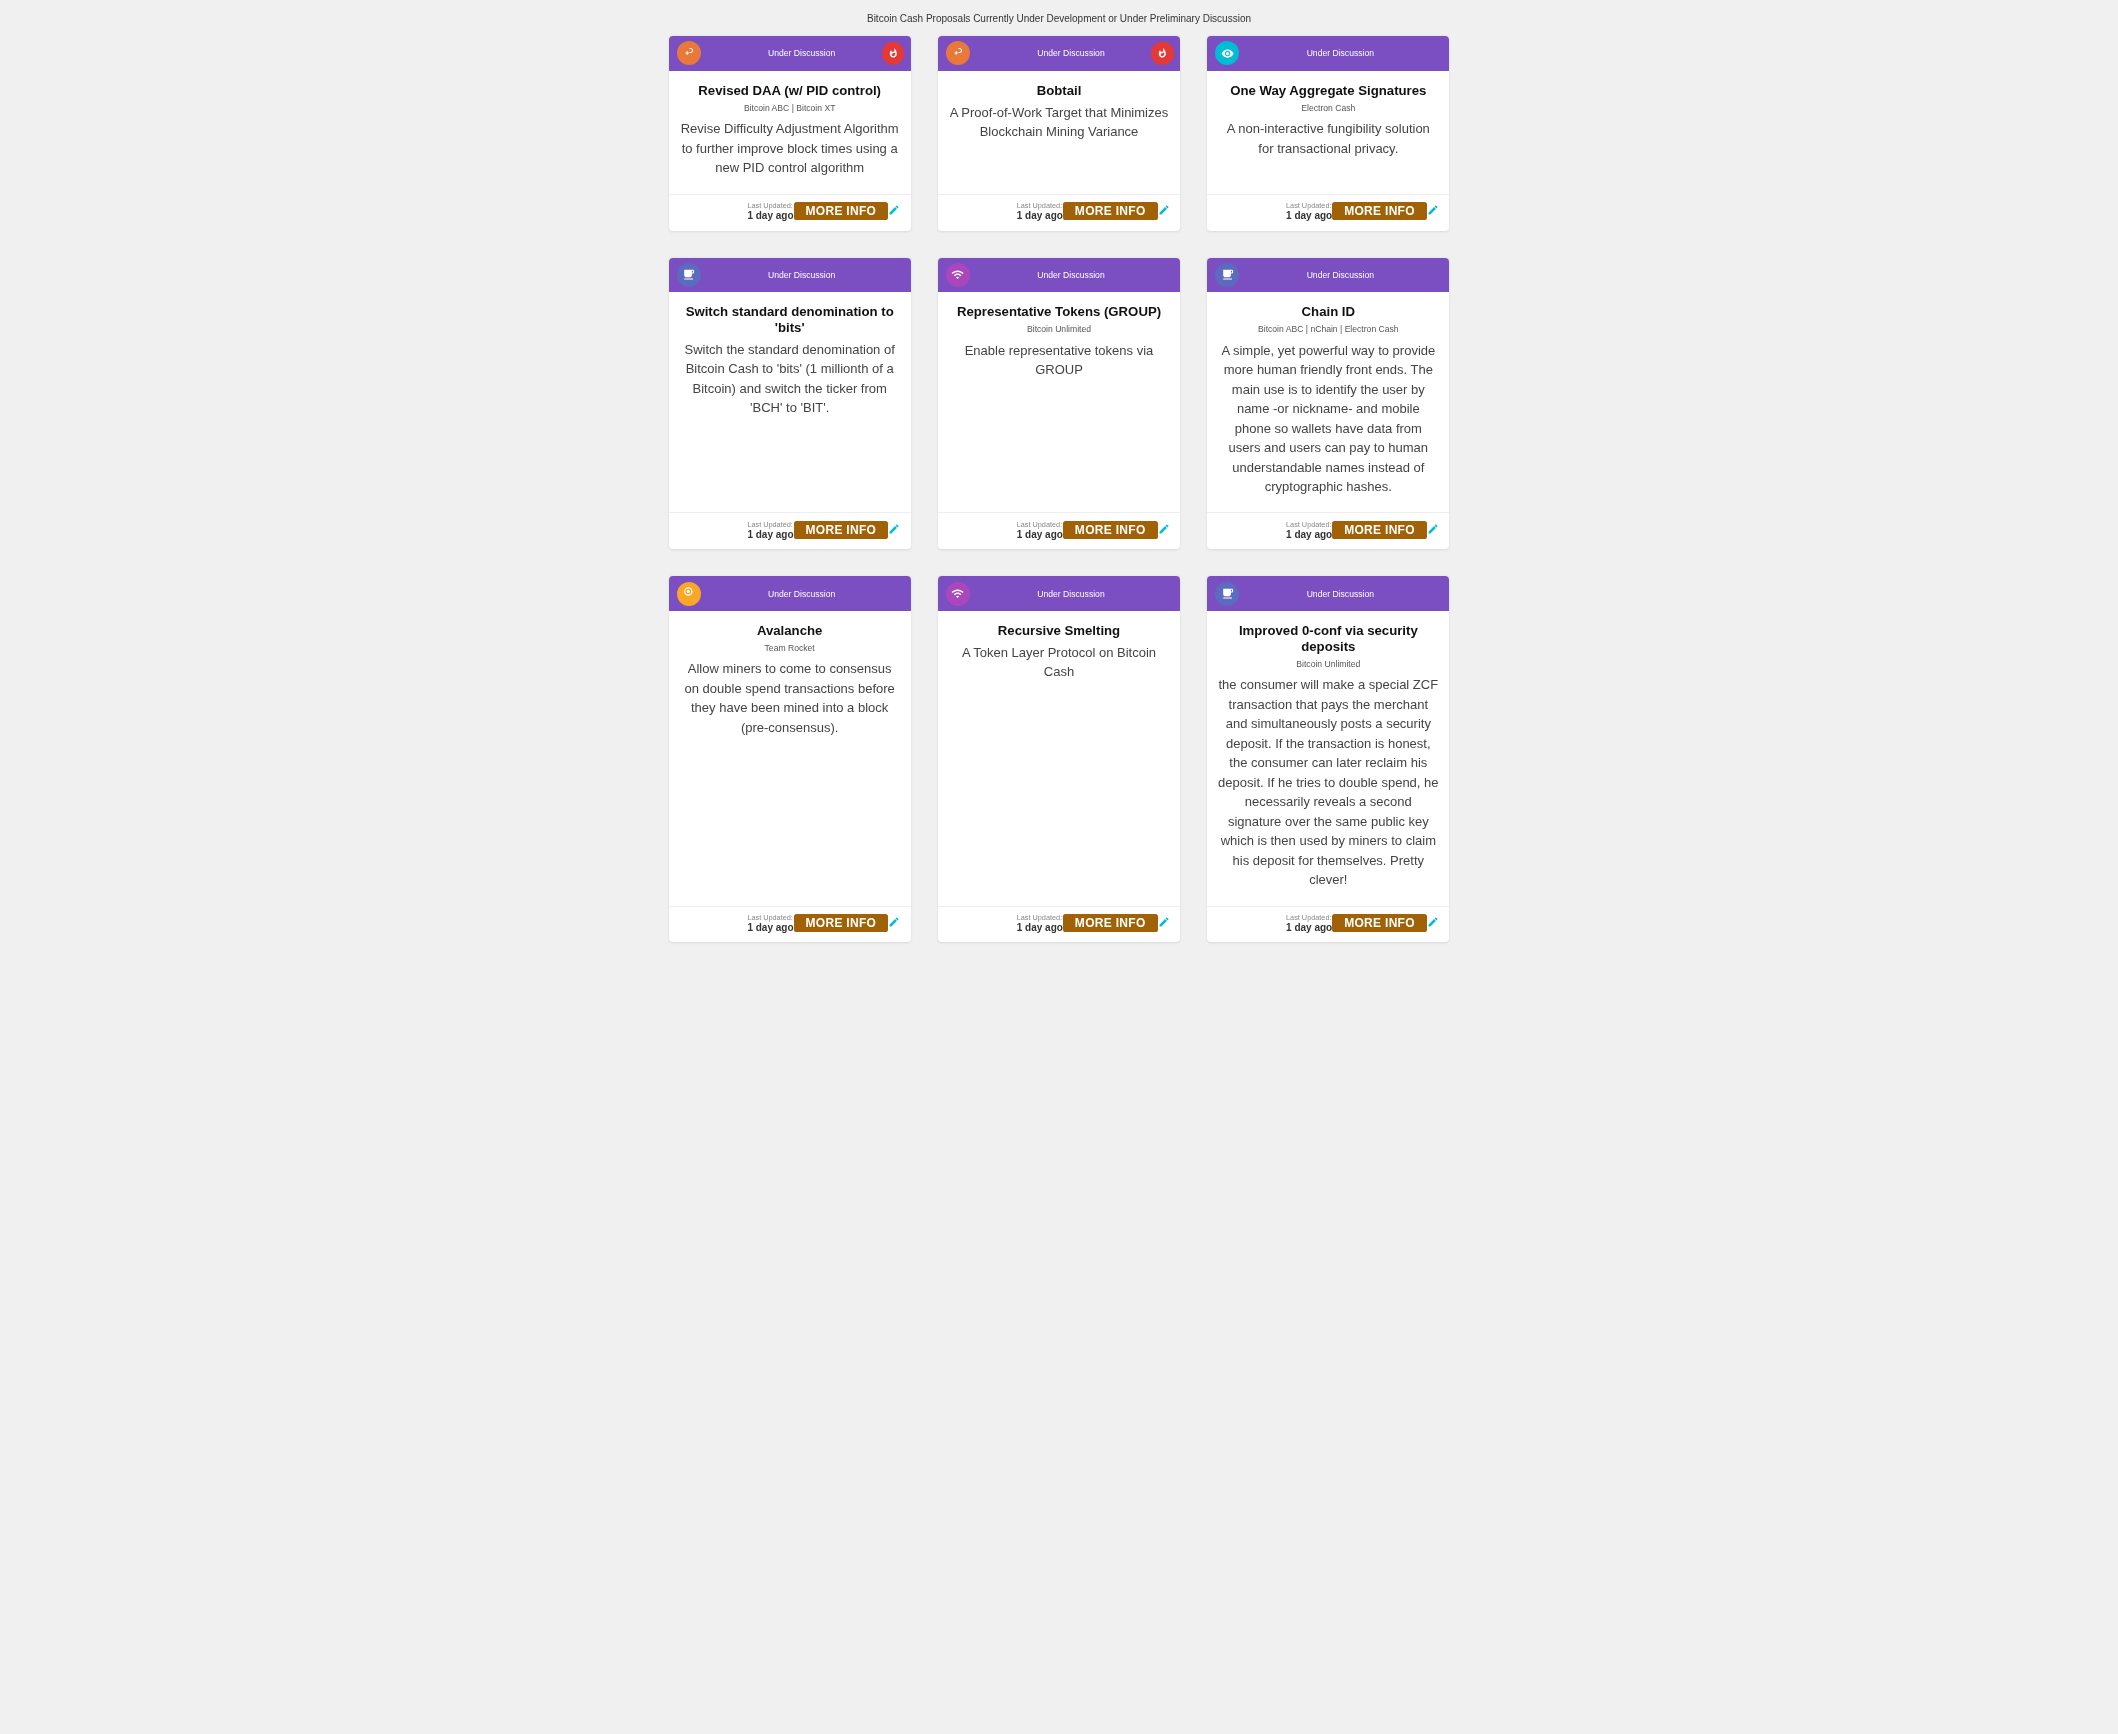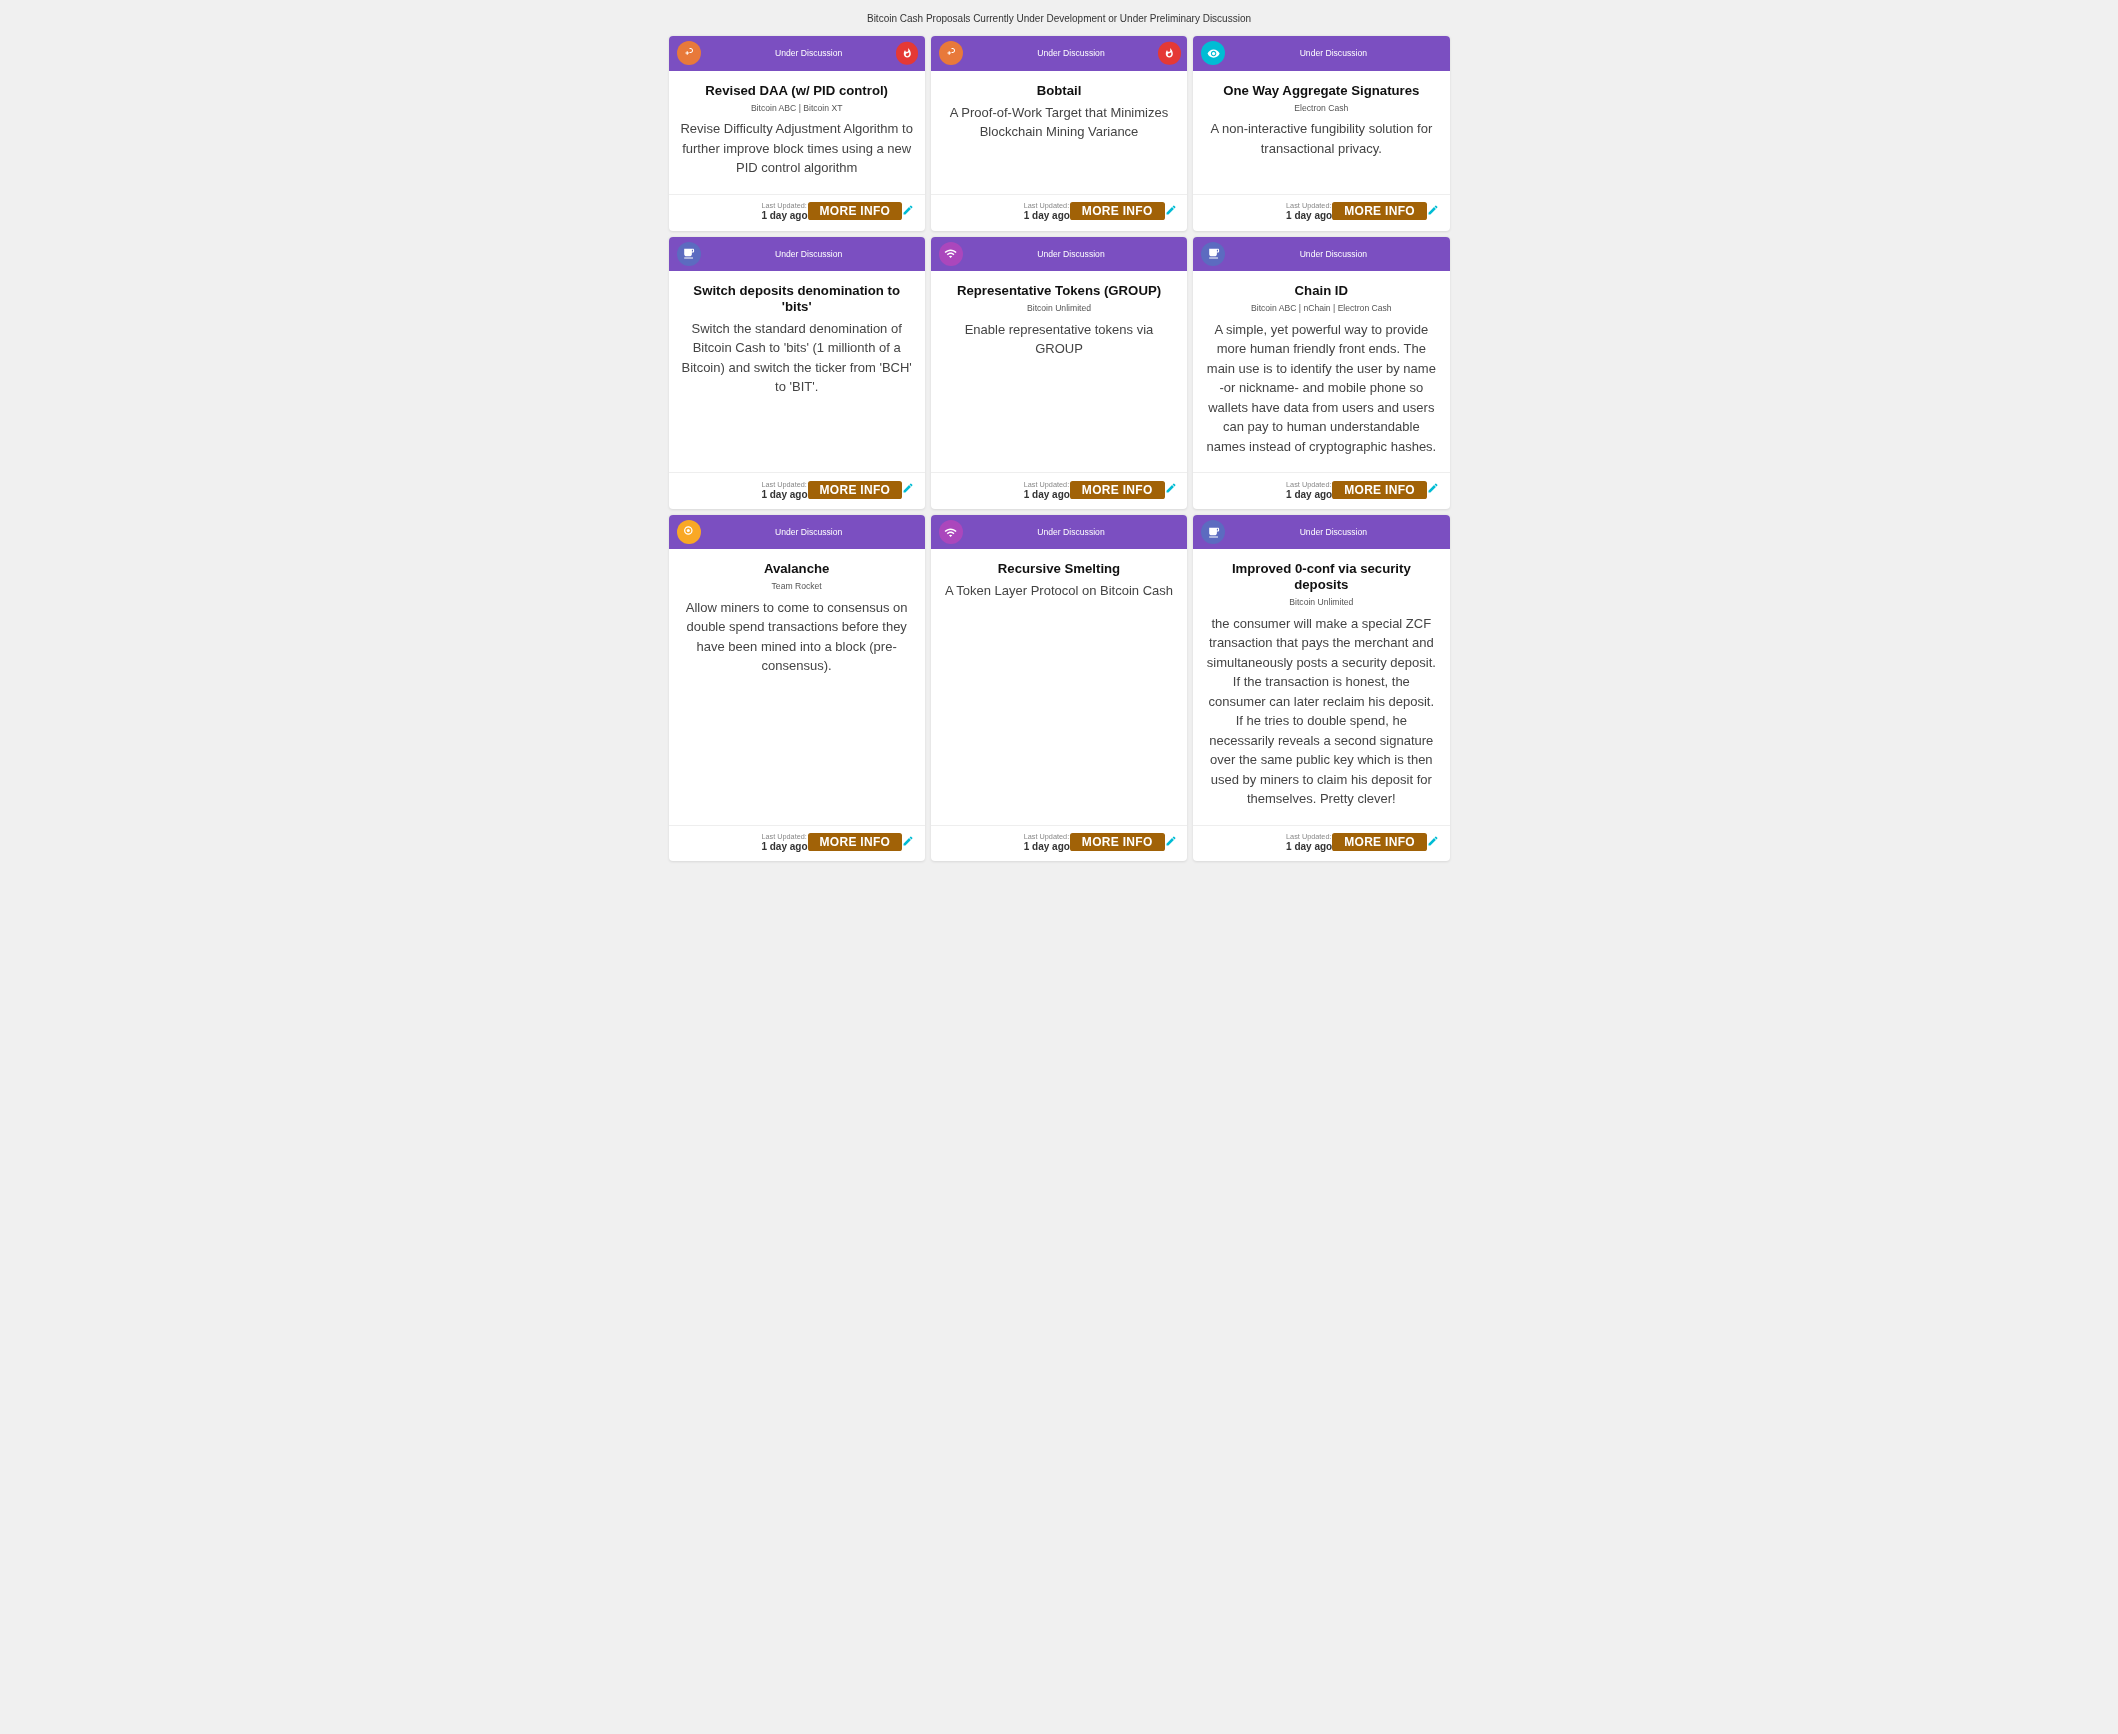--- a/index.html
+++ b/index.html
@@ -11,21 +11,21 @@
     .page-title {
       text-align: center;
       font-size: 10px;
       color: #333;
       margin-bottom: 12px;
       font-weight: 400;
     }
     .grid {
       display: grid;
       grid-template-columns: repeat(3, 1fr);
-      gap: 6px;
+      gap: 27px;
       max-width: 781px;
       margin: 4px auto;
     }
     .card {
       background: #fff;
       border-radius: 4px;
       overflow: hidden;
       box-shadow: 0 0.7px 2.6px rgba(0,0,0,0.1);
       display: flex;
       flex-direction: column;
@@ -239,21 +239,21 @@
     <div class="card-header">
       <div class="icon-circle icon-blue" style="background:#5c6bc0">
         <svg width="13.2" height="13.2" viewBox="0 0 24 24" fill="white">
             <path d="M20 3H4v10c0 2.21 1.79 4 4 4h6c2.21 0 4-1.79 4-4v-3h2c1.11 0 2-.89 2-2V5c0-1.11-.89-2-2-2zm0 5h-2V5h2v3zM4 19h16v2H4z"></path>
           </svg>
       </div>
       <span class="card-header-label">Under Discussion</span>
 
     </div>
     <div class="card-body">
-      <div class="card-title" style="text-align:center">Switch deposits denomination to 'bits'</div>
+      <div class="card-title" style="text-align:center">Switch standard denomination to 'bits'</div>
 
       <div class="card-description">Switch the standard denomination of Bitcoin Cash to 'bits' (1 millionth of a Bitcoin) and switch the ticker from 'BCH' to 'BIT'.</div>
     </div>
     <div class="card-footer">
       <div>
         <div class="last-updated-label">Last Updated:</div>
         <div class="last-updated-value">1 day ago</div>
       </div>
       <button class="more-info-btn">MORE INFO</button>
       <span class="edit-icon">

